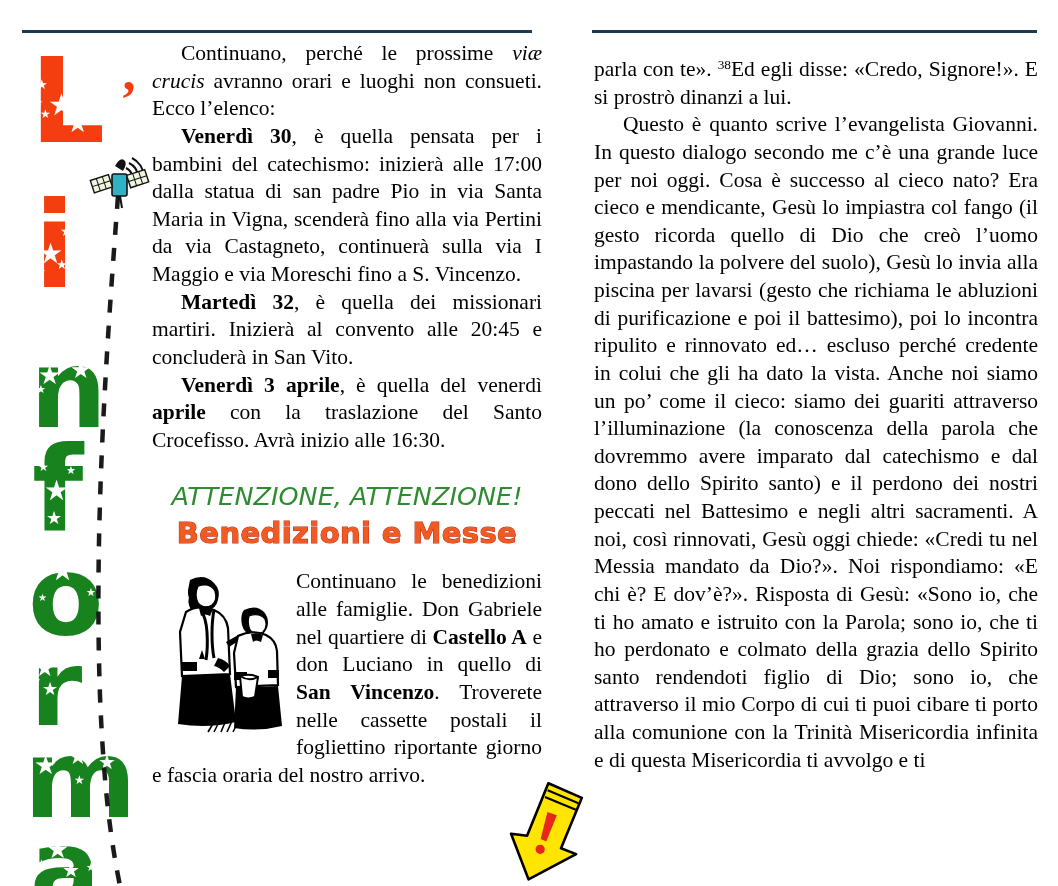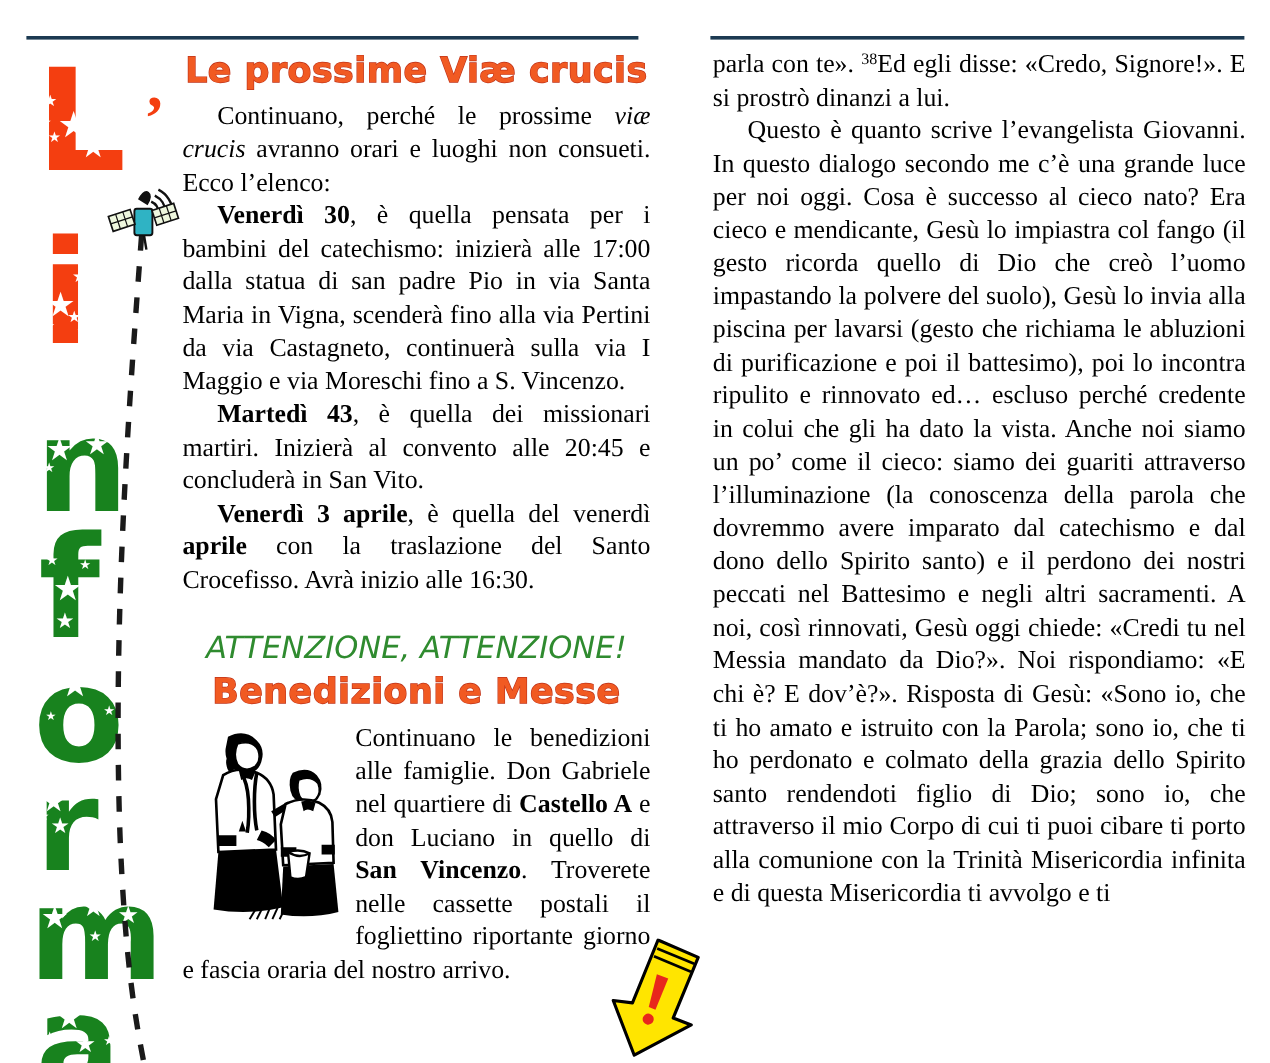--- a/index.html
+++ b/index.html
@@ -52,21 +52,21 @@
   .col{position:absolute;top:40px;font-size:21.5px;line-height:1.285;color:#000;}
   .col-left{left:152px;width:390px;}
   .col-right{left:594px;width:444px;}
 
   .body-p{
     margin:0;
     text-align:justify;
     text-indent:1.35em;
     hyphens:manual;
   }
-  .body-p.noindent{text-indent:0;}
+  .body-p.noindent{text-indent:0;margin-top:16px;}
 
   b{font-weight:bold;}
   i{font-style:italic;}
   sup{font-size:.62em;vertical-align:.52em;line-height:0;}
 
   
   .h-green{
     font-family:"DejaVu Sans",sans-serif;
     color:#2f8b2f;
     font-size:24px;
@@ -238,32 +238,31 @@
     <g transform="rotate(-18 50 26)">
       <rect x="40" y="20" width="19" height="13" fill="#eef7de" stroke="#111" stroke-width="1.4"></rect>
       <path d="M40 26.5 h19 M46.3 20 v13 M52.6 20 v13" stroke="#111" stroke-width="1"></path>
     </g>
 
     <path d="M32 44 l2 12" stroke="#111" stroke-width="2" fill="none"></path>
   </svg>
 
   <div class="col col-left">
 
-    <div class="h-orange">Le prossime Viæ crucis</div>
 
     <p class="body-p">
       <span>Continuano, perché le prossime </span><i>viæ crucis</i><span> avranno orari e luoghi non consueti. Ecco l’elenco:</span>
     </p>
 
     <p class="body-p">
       <b>Venerdì 30</b><span>, è quella pensata per i bambini del catechismo: inizierà alle 17:00 dalla statua di san padre Pio in via Santa Maria in Vigna, scenderà fino alla via Pertini da via Castagneto, continuerà sulla via I Maggio e via Moreschi fino a S. Vincenzo.</span>
     </p>
 
     <p class="body-p">
-      <b>Martedì 43</b><span>, è quella dei missionari martiri. Inizierà al convento alle 20:45 e concluderà in San Vito.</span>
+      <b>Martedì 32</b><span>, è quella dei missionari martiri. Inizierà al convento alle 20:45 e concluderà in San Vito.</span>
     </p>
 
     <p class="body-p">
       <b>Venerdì 3 aprile</b><span>, è quella del venerdì </span><b>aprile</b><span> con la traslazione del Santo Crocefisso. Avrà inizio alle 16:30.</span>
     </p>
 
     <div class="sec2">
       <div class="h-green caps">ATTENZIONE, ATTENZIONE!</div>
       <div class="h-orange">Benedizioni e Messe</div>
 

